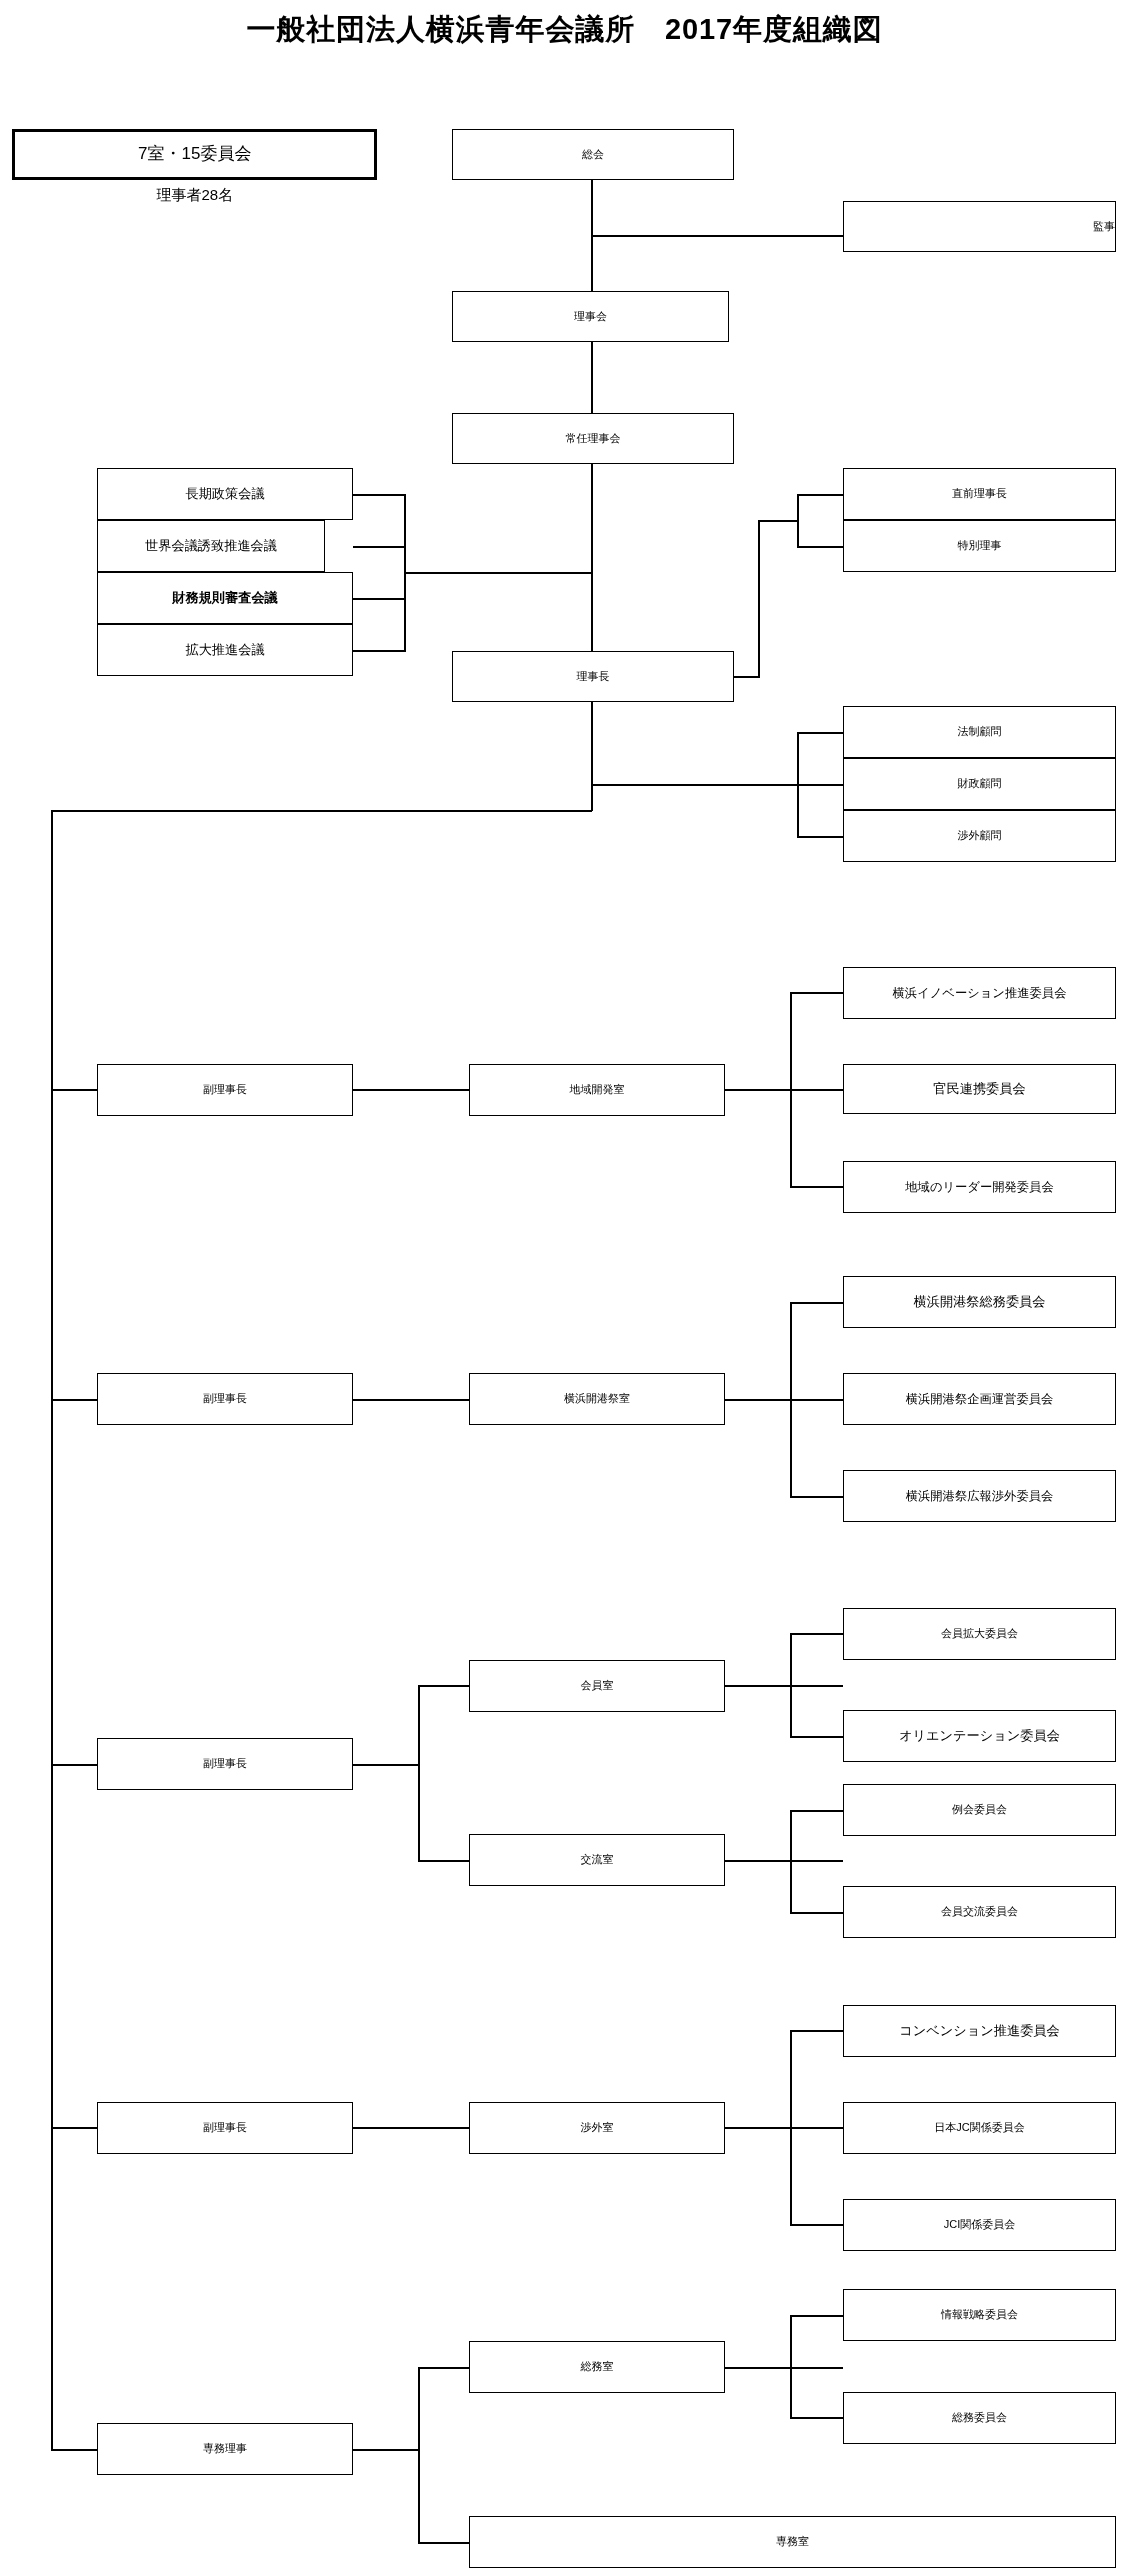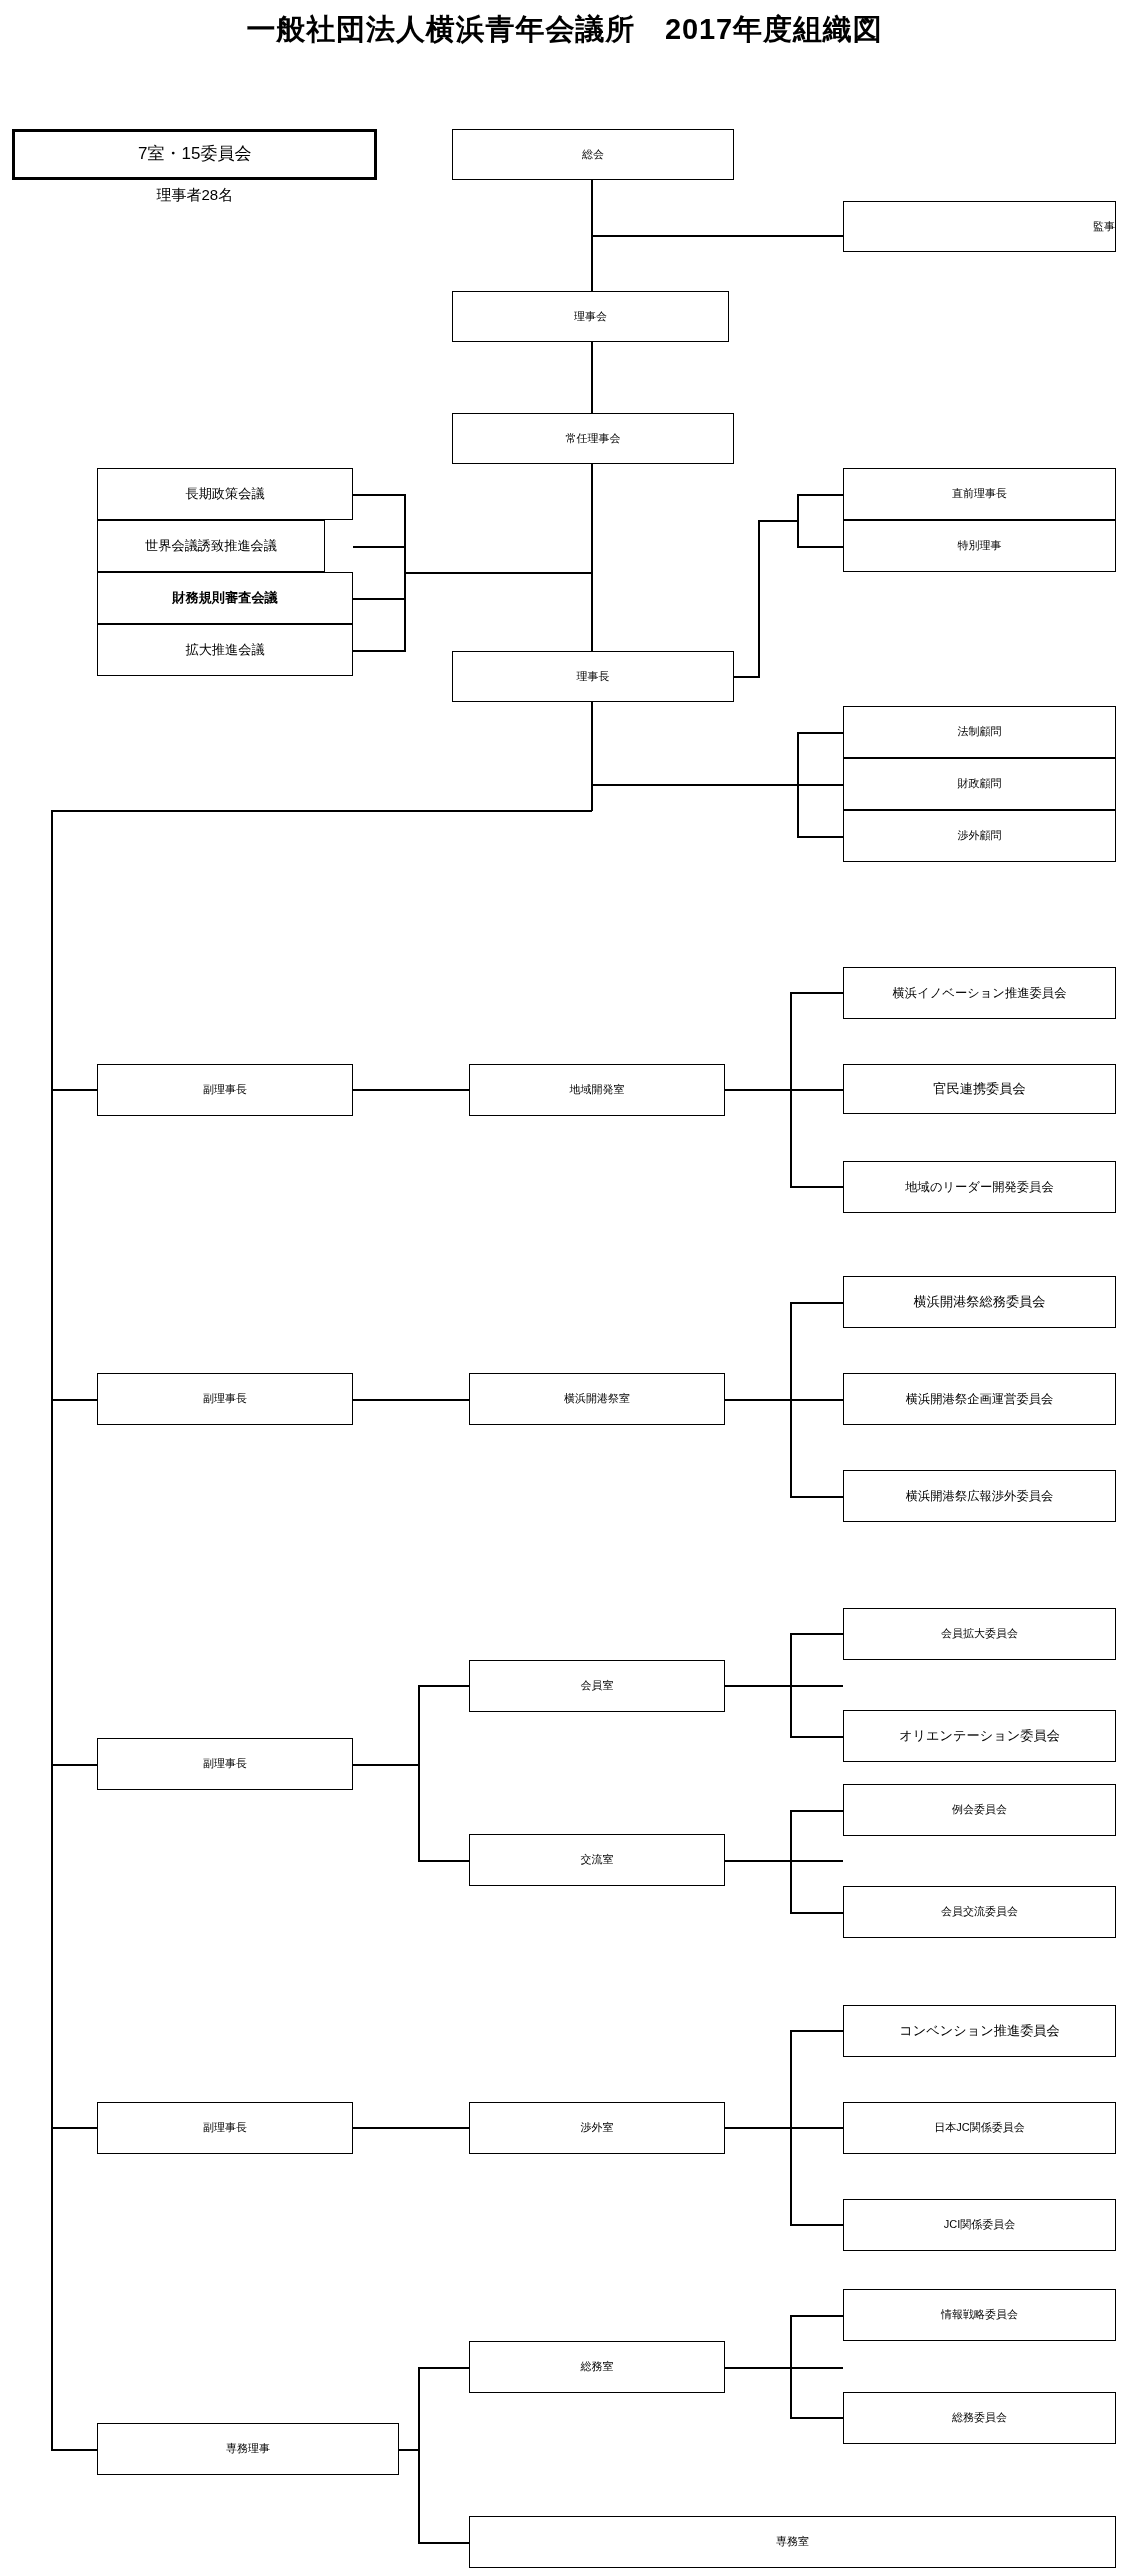--- a/index.html
+++ b/index.html
@@ -269,21 +269,21 @@
     <span>コンベンション推進委員会</span>
   </div>
   <div class="node" style="left:843px; top:2102px; width:273px; height:52px;">
     <span>日本JC関係委員会</span>
   </div>
   <div class="node" style="left:843px; top:2199px; width:273px; height:52px;">
     <span>JCI関係委員会</span>
   </div>
 
   <div class="conn h" style="left:51px; top:2449px; width:46px;"></div>
-  <div class="node" style="left:97px; top:2423px; width:302px; height:52px;">
+  <div class="node" style="left:97px; top:2423px; width:256px; height:52px;">
     <span>専務理事</span>
   </div>
   <div class="conn h" style="left:353px; top:2449px; width:67px;"></div>
   <div class="conn v" style="left:418px; top:2367px; height:176px;"></div>
   <div class="conn h" style="left:418px; top:2367px; width:51px;"></div>
   <div class="conn h" style="left:418px; top:2542px; width:51px;"></div>
 
   <div class="node" style="left:469px; top:2341px; width:256px; height:52px;">
     <span>総務室</span>
   </div>

